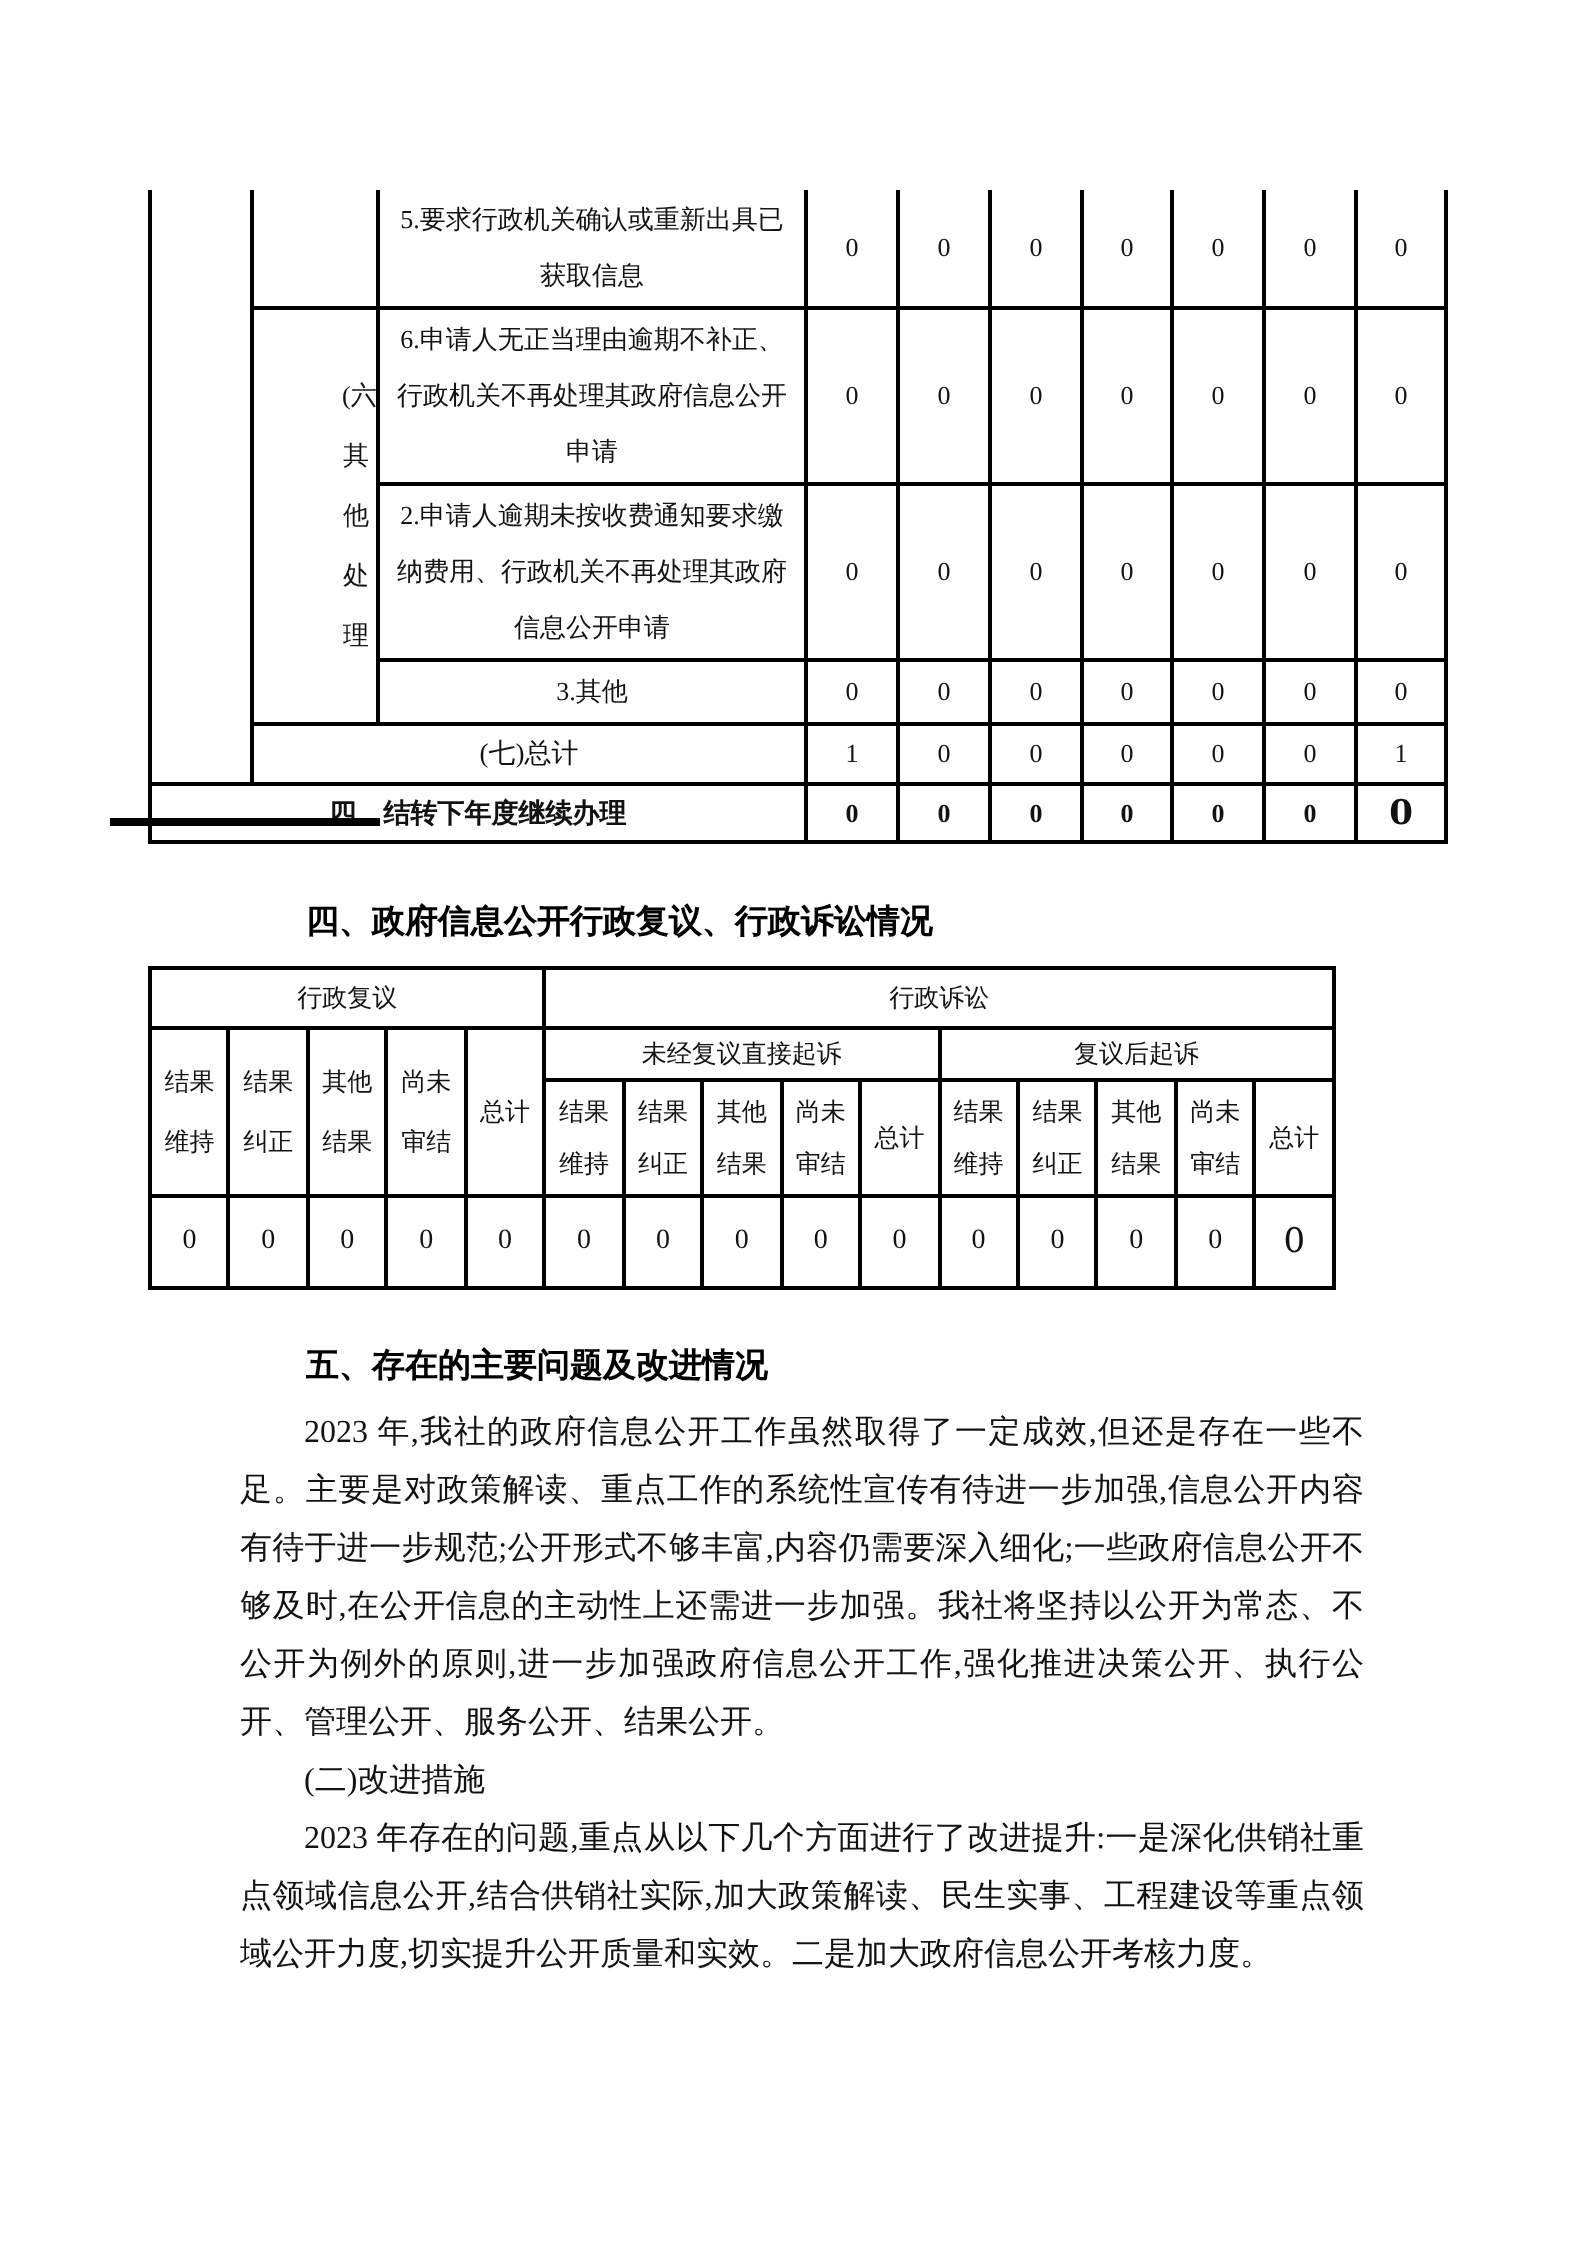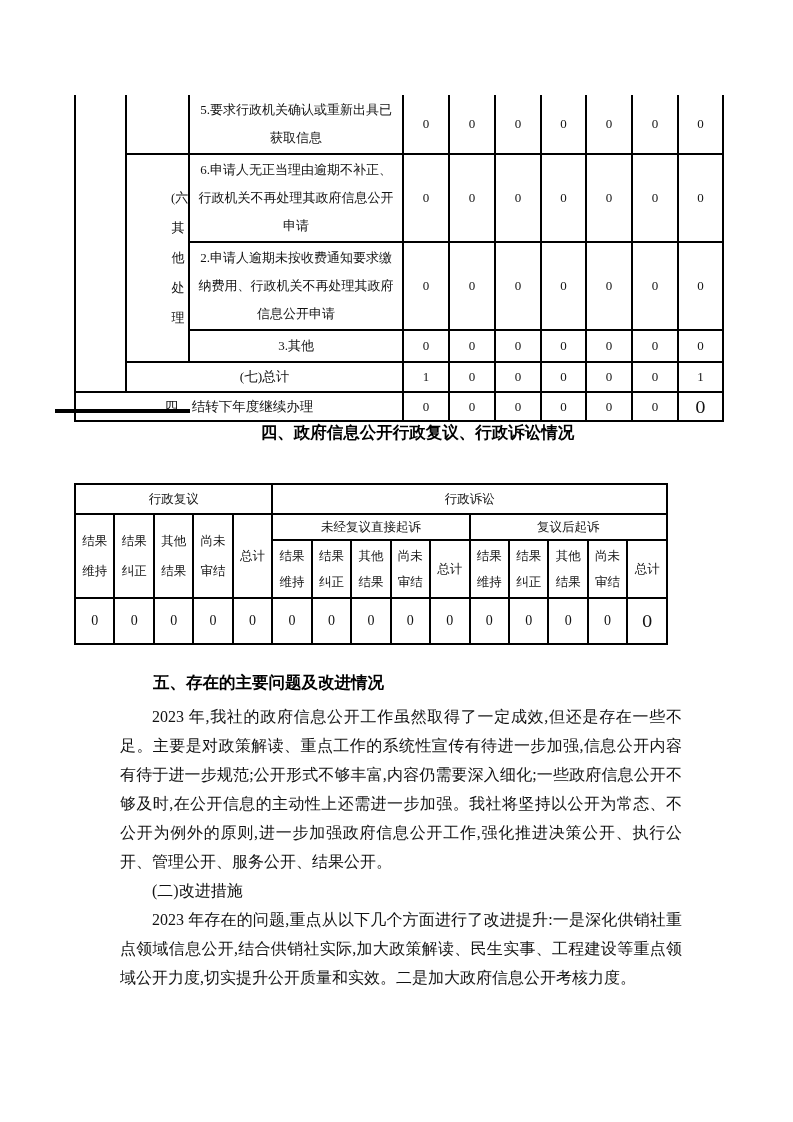--- a/index.html
+++ b/index.html
@@ -15,33 +15,33 @@
   .t1 { position:absolute; left:74px; top:95px; width:648px; }
   .t1 tr.r1 td { border-top:none; }
   .t1 td.desc { line-height:28px; }
   .t1 td.grp  { line-height:30px;padding-left:44px; }
   .t1 td.num  { font-size:13px; }
   .t1 tr.r1 { height:55px; }
   .t1 tr.r2 { height:88px; }
   .t1 tr.r3 { height:88px; }
   .t1 tr.r4 { height:27px; }
   .t1 tr.r5 { height:30px; }
-  .t1 tr.r6 { height:29px; }
+  .t1 tr.r6 { height:29px;font-weight:bold; }
   .t1 td.lbl { font-size:13.5px; }
 
   
   .artifact { position:absolute; left:55px; top:409px; width:135px; height:4px; background:#000; }
 
   
   .h-sec {
     position:absolute; left:120px; width:562px; margin:0;
     font-family:"Liberation Sans","DejaVu Sans",sans-serif;
     font-weight:bold; font-size:16.5px; color:#000; text-indent:2em;
   }
-  .h4 { top:422px;text-align:center; }
+  .h4 { top:450px; }
 
   .sec5 { position:absolute; left:120px; top:672px; width:562px; }
   .sec5 .h5 { position:static; margin:0 0 8px 0; }
   .sec5 p { margin:0; font-size:16px; line-height:29px; text-indent:2em; }
   .sec5 p.body { text-align:justify; }
 
   
   .t2 { position:absolute; left:74px; top:483px; width:594px; }
   .t2 tr.h1 { height:30px; }
   .t2 tr.h2 { height:26px; }

